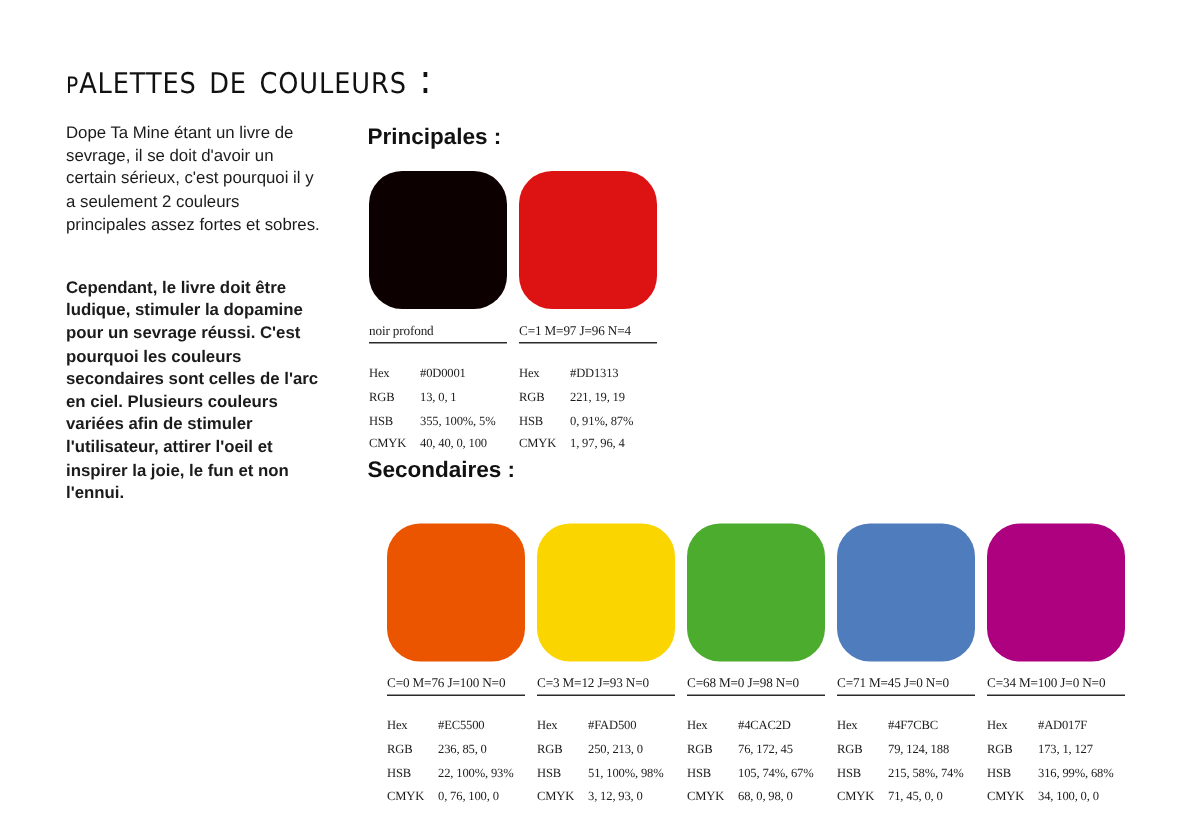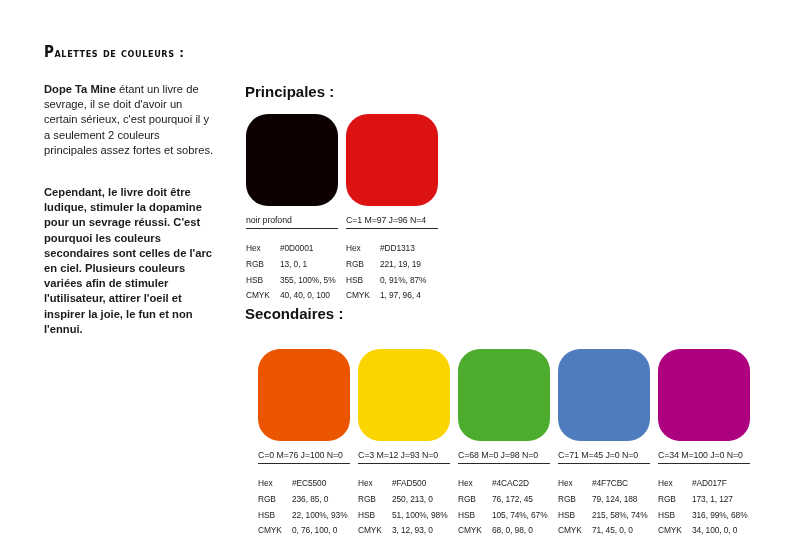--- a/index.html
+++ b/index.html
@@ -15,64 +15,64 @@
     color: #1a1a1a;
     overflow: hidden;
   }
 
   
   .page-title {
     position: absolute;
     left: 44px;
     top: 38px;
     font-family: "DejaVu Sans Condensed", "Liberation Sans Narrow", "Liberation Sans", sans-serif;
-    font-weight: bold;
-    font-size: 13px;
+    font-weight: normal;
+    font-size: 27px;
     letter-spacing: 0.6px;
     font-variant: small-caps;
     text-transform: lowercase;
     color: #111111;
     white-space: nowrap;
   }
   .page-title::first-letter { font-size: 21px; }
 
   
   .intro {
     position: absolute;
     left: 44px;
     top: 82px;
     width: 172px;
     font-size: 11.2px;
     line-height: 15.2px;
     color: #1b1b1b;
   }
   .intro p { margin: 0; }
   .intro p + p { margin-top: 27px; font-weight: bold; }
-  .intro b { font-weight: bold; }
+  .intro b { font-weight: normal; }
 
   
   .section-heading {
     position: absolute;
     font-size: 15px;
     font-weight: bold;
     color: #111111;
     white-space: nowrap;
   }
   #heading-principales { left: 245px; top: 83px; }
   #heading-secondaires { left: 245px; top: 305px; }
 
   
   .swatch-row {
     position: absolute;
     display: flex;
   }
   #row-principales { left: 246px; top: 114px; }
   #row-secondaires { left: 258px; top: 349px; }
 
-  .swatch-col { width: 100px; }
+  .swatch-col { width: 100px; font-family: Liberation Serif, serif; }
   .swatch-col:last-child { width: 92px; }
 
   .swatch-chip {
     width: 92px;
     height: 92px;
     border-radius: 22px;
   }
 
   
   .spec {

